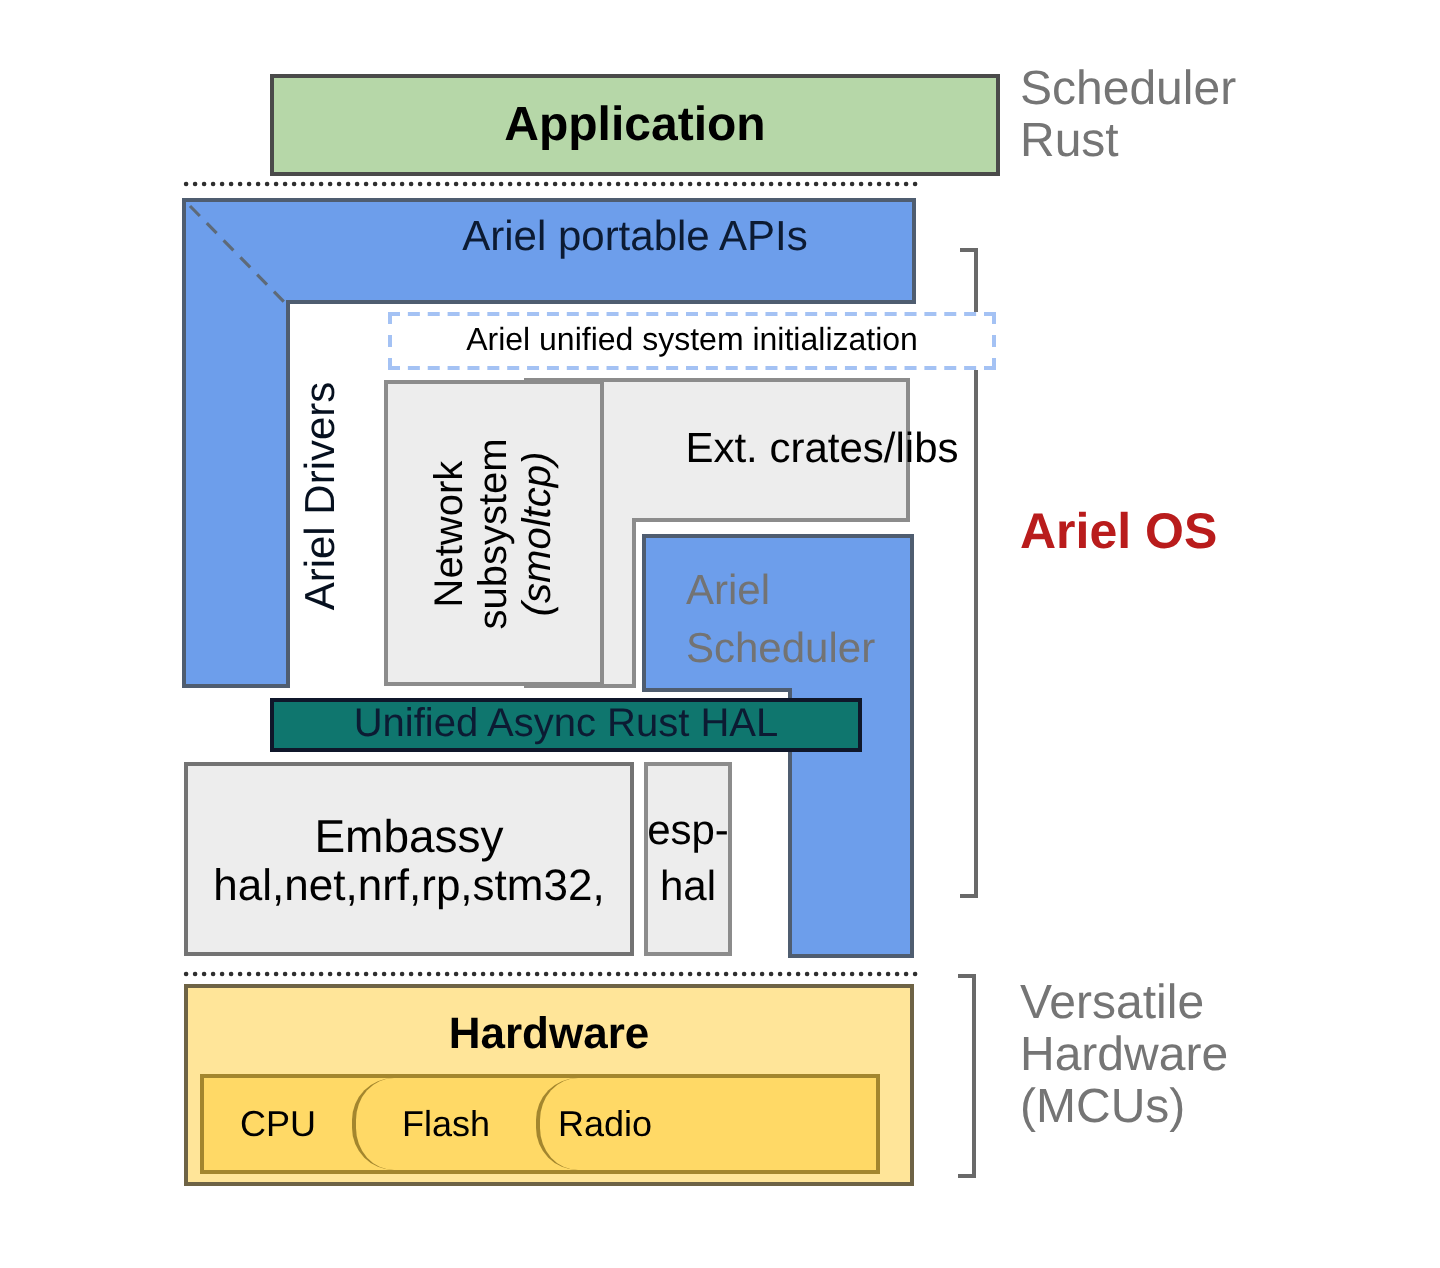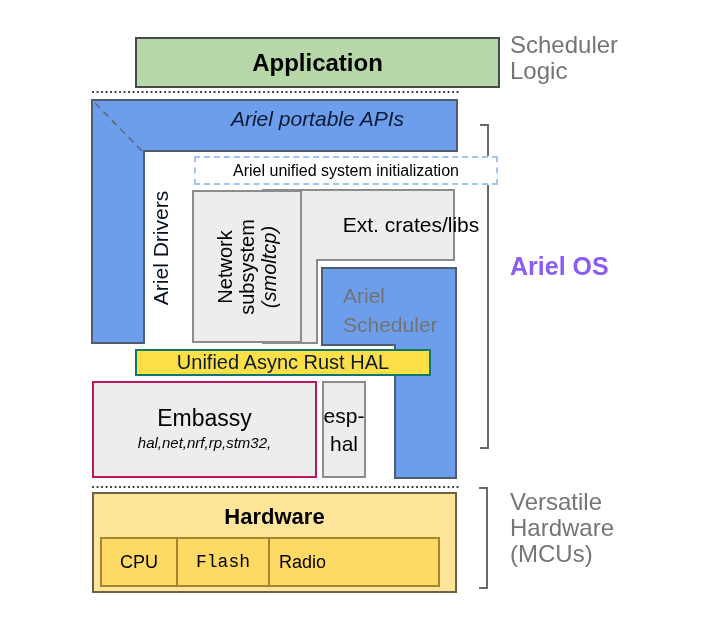--- a/index.html
+++ b/index.html
@@ -15,53 +15,53 @@
   
   .blue-shape{fill:#6d9eeb;stroke:#4f5d70;stroke-width:2;}
   .gray-shape{fill:#ededed;stroke:#8c8c8c;stroke-width:2;}
   .bracket{fill:none;stroke:#696969;stroke-width:2;}
   .dotted-sep{stroke:#2e2e2e;stroke-width:2.2;stroke-dasharray:0.1 4.4;stroke-linecap:round;}
   .dash-diag{stroke:#5e6a78;stroke-width:1.6;stroke-dasharray:7 5;}
 
   
   .app-box{left:92px;top:37px;width:365px;height:51px;background:#b6d7a8;border:2px solid #4a4a4a;
            font-weight:bold;font-size:24px;}
-  .apis-label{left:92px;top:100px;width:365px;height:38px;color:#0c1b33;font-size:21px;font-style:italic;}
+  .apis-label{left:92px;top:100px;width:365px;height:38px;color:#0c1b33;font-size:21px;}
   .drivers-zone{left:92px;top:152px;width:52px;height:191px;}
   .rot-ccw{transform:rotate(-90deg);white-space:nowrap;}
   .drivers-zone .rot-ccw{font-size:21px;color:#06101f;}
   .init-box{left:151px;top:156px;width:304px;height:29px;background:#ffffff;
             border:2px dashed #a4c2f4;font-size:16px;}
   .network-box{left:149px;top:190px;width:110px;height:153px;background:#ededed;border:2px solid #8c8c8c;}
   .network-text{font-size:20px;line-height:22px;text-align:center;}
   .network-text .ital{font-style:italic;}
   .ext-label{left:263px;top:190px;width:210px;height:70px;font-size:21px;}
   .sched-label{left:343px;top:281px;font-size:21px;line-height:29px;color:#737373;}
-  .hal-bar{left:92px;top:349px;width:296px;height:27px;background:#fde047;border:2px solid #0f766e;
+  .hal-bar{left:92px;top:349px;width:296px;height:27px;background:#0f766e;border:2px solid #0f172a;
            color:#0c1b33;font-size:20px;}
-  .embassy-box{left:92px;top:381px;width:225px;height:97px;background:#ededed;border:2px solid #be185d;}
+  .embassy-box{left:92px;top:381px;width:225px;height:97px;background:#ededed;border:2px solid #737373;}
   .embassy-title{font-size:23px;line-height:27px;}
-  .embassy-sub{font-size:15px;line-height:22px;font-style:italic;}
+  .embassy-sub{font-size:22px;line-height:22px;}
   .esphal-box{left:322px;top:381px;width:44px;height:97px;background:#ededed;border:2px solid #8c8c8c;
               font-size:21px;line-height:28px;}
   .hw-box{left:92px;top:492px;width:365px;height:101px;background:#ffe599;border:2px solid #6e6345;}
   .hw-title{position:absolute;left:0;top:10px;width:100%;text-align:center;font-weight:bold;font-size:22px;}
   .hw-row{left:100px;top:537px;width:340px;height:50px;background:#ffd966;border:2px solid #a3862e;
           display:flex;}
-  .hw-cell{display:flex;align-items:center;justify-content:center;font-size:18px;box-sizing:border-box;height:100%;}
+  .hw-cell{display:flex;align-items:center;justify-content:center;font-size:18px;box-sizing:border-box;height:100%;border-radius:21px;}
   .hw-cell + .hw-cell{border-left:2px solid #a3862e;}
   .hw-cell:nth-child(1){width:74px;}
-  .hw-cell:nth-child(2){width:92px;font-family:Liberation Mono, monospace;}
+  .hw-cell:nth-child(2){width:92px;}
   .hw-cell:nth-child(3){width:67px;}
   .hw-cell:nth-child(4){flex:1;}
 
   
   .side-label{left:510px;color:#757575;font-size:24px;line-height:26px;}
   .side-pbl{top:32px;}
-  .side-ariel{top:253px;color:#8b5cf6;font-weight:bold;font-size:25px;}
+  .side-ariel{top:253px;color:#b91c1c;font-weight:bold;font-size:25px;}
   .side-vh{top:489px;}
 </style>
 </head>
 <body>
 
 <div class="stage">
 
   <svg class="layer" width="720" height="634" viewBox="0 0 720 634">
 
     <polygon class="blue-shape" points="92,100 457,100 457,151 144,151 144,343 92,343"></polygon>
@@ -131,21 +131,21 @@
     <div class="hw-title">Hardware</div>
   </div>
   <div class="abs hw-row">
     <div class="hw-cell">CPU</div>
     <div class="hw-cell">Flash</div>
     <div class="hw-cell">Radio</div>
   </div>
 
   <div class="abs side-label side-pbl">
     <div>Scheduler</div>
-    <div>Logic</div>
+    <div>Rust</div>
   </div>
   <div class="abs side-label side-ariel">
     <span>Ariel OS</span>
   </div>
   <div class="abs side-label side-vh">
     <div>Versatile</div>
     <div>Hardware</div>
     <div>(MCUs)</div>
   </div>
 

